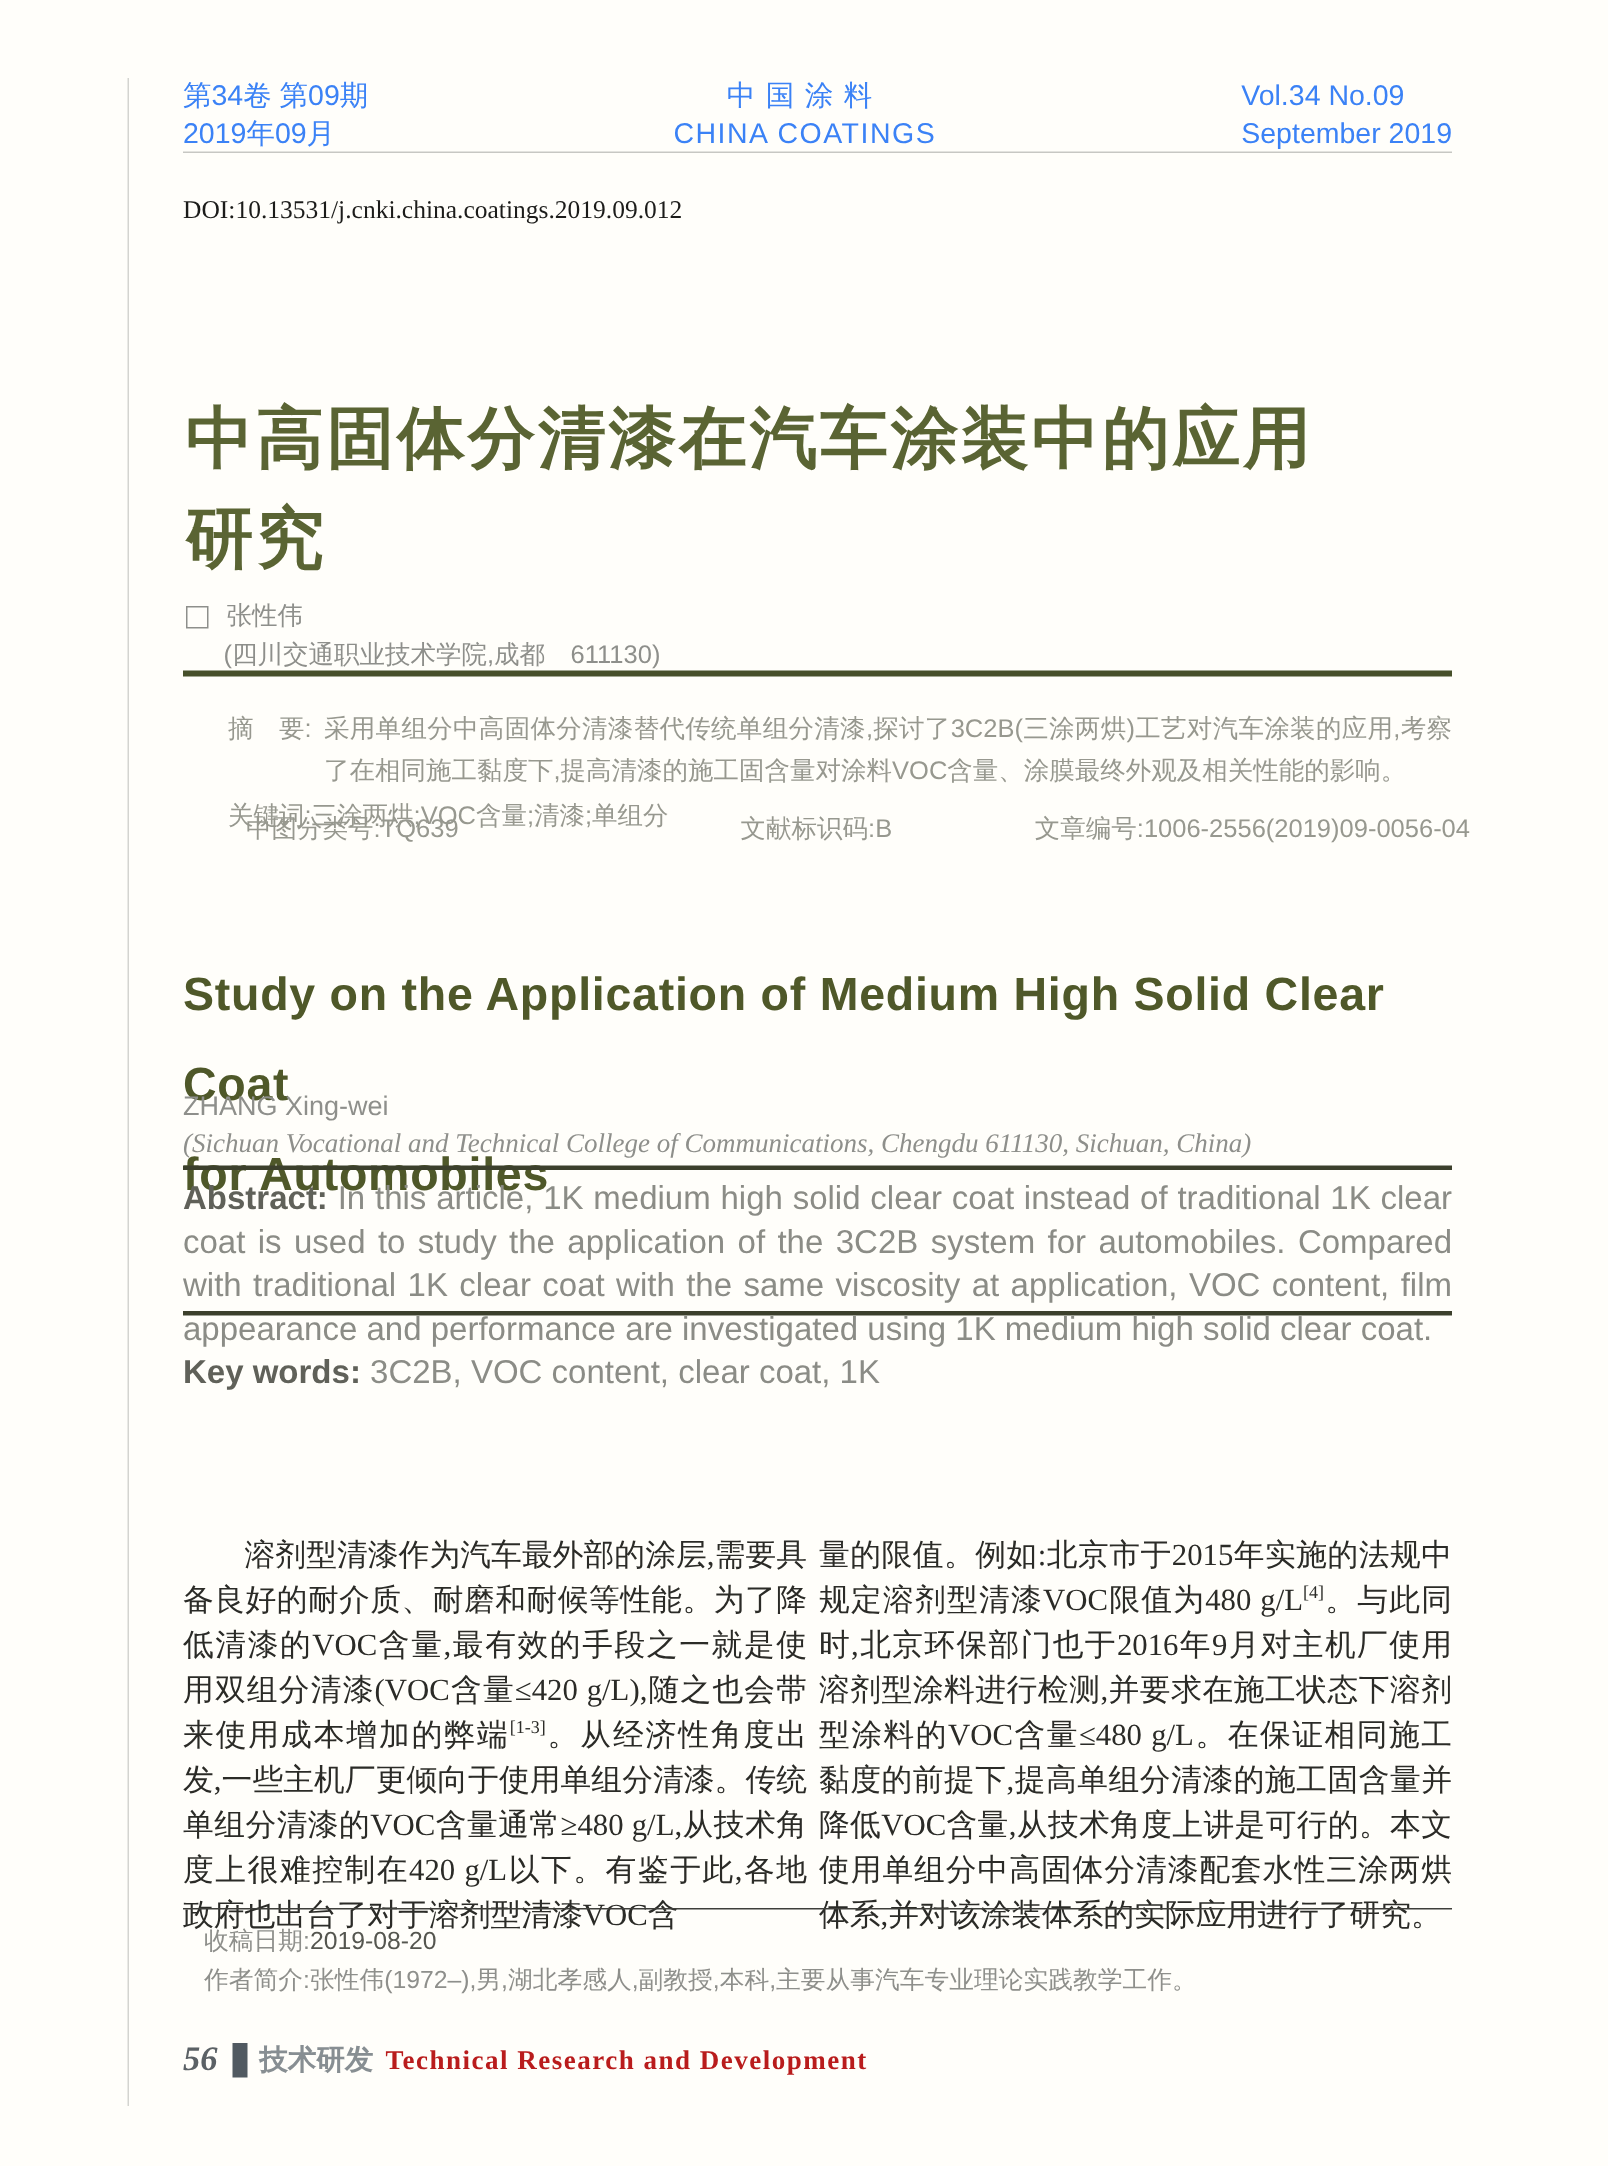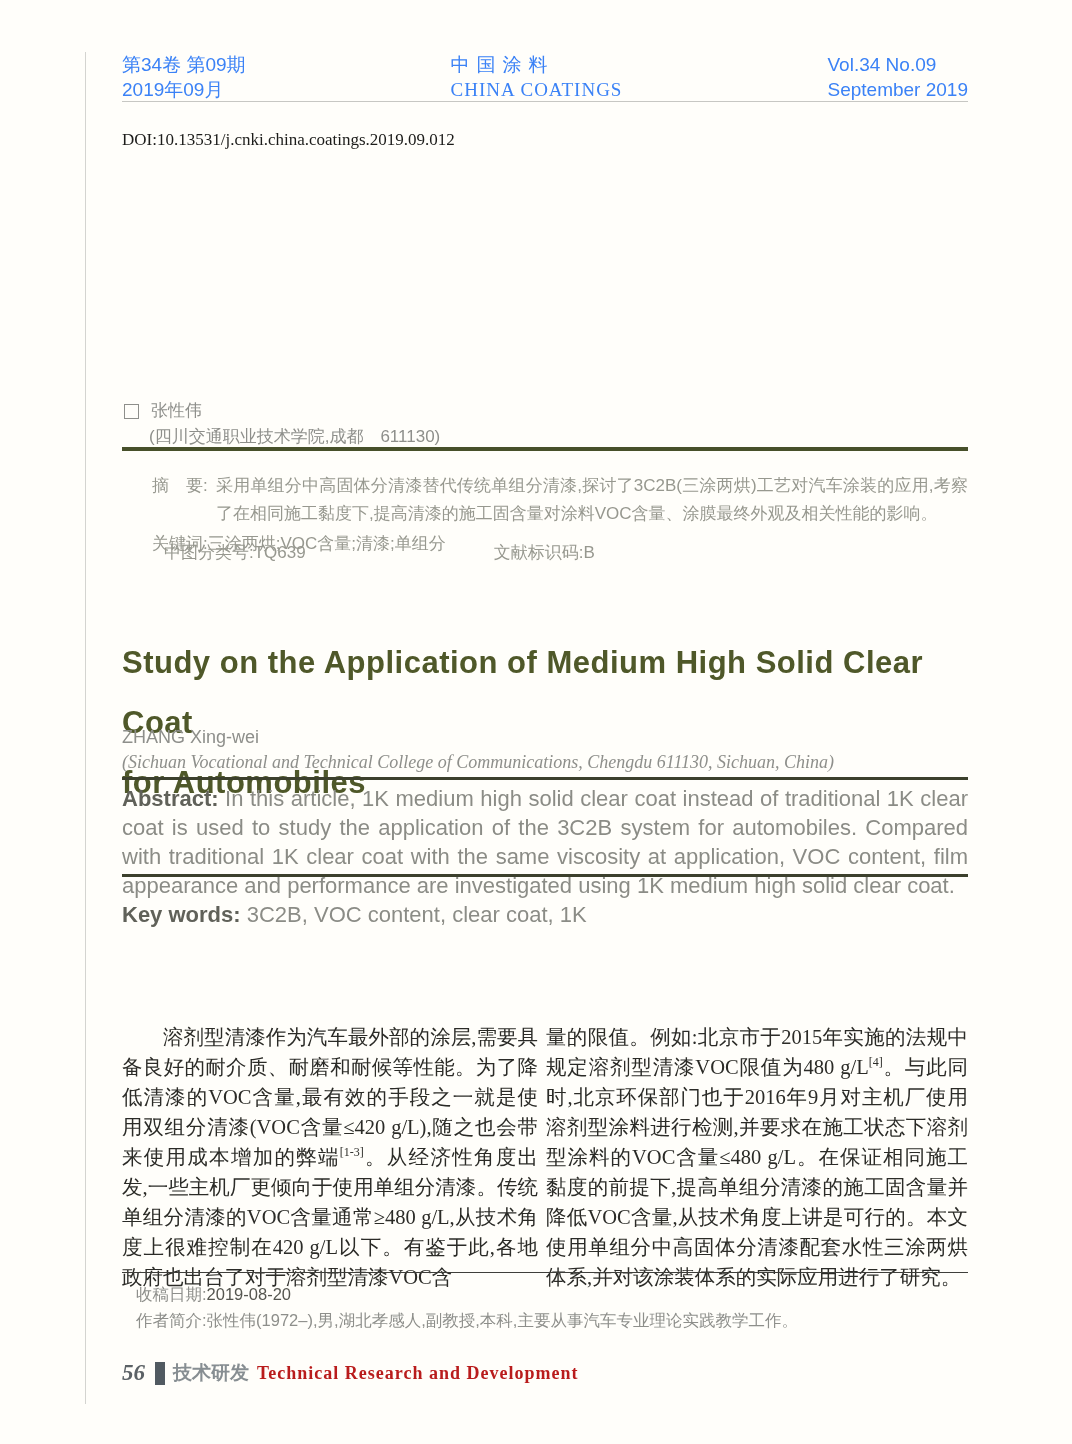--- a/index.html
+++ b/index.html
@@ -7,21 +7,21 @@
     position:relative;
     width:1072px;height:1444px;
     margin:0 auto;
     background:#fffefa;
     font-family:"Liberation Sans",sans-serif;
     overflow:hidden;
   }
   .left-border{position:absolute;left:85px;top:52px;width:1px;height:1352px;background:#d4d4d0;}
   
   .journal-header{position:absolute;left:122px;top:52px;width:846px;display:flex;justify-content:space-between;color:#3b82f6;font-size:19px;line-height:25px;}
-  .jh-center{text-align:left;font-family:Liberation Serif, serif;}
+  .jh-center{text-align:center;}
   .jh-right{}
   .jh-cn{letter-spacing:7px;}
   .jh-en{letter-spacing:1px;}
   .header-rule{position:absolute;left:122px;top:101px;width:846px;height:1px;background:#c7c7c3;}
   .doi-line{position:absolute;left:122px;top:107px;width:846px;font-family:"Liberation Serif",serif;font-size:17px;color:#1c1c1a;margin-top:23px;}
   
   .title-cn{position:absolute;left:124px;top:258px;width:846px;color:#5a6433;font-size:45px;font-weight:bold;line-height:67px;letter-spacing:2px;}
   
   .author-cn{position:absolute;left:124px;top:398px;width:600px;color:#8e8f8b;font-size:17px;line-height:26px;}
   .author-row{display:flex;align-items:center;gap:12px;}
@@ -80,20 +80,24 @@
       <div class="jh-en">CHINA COATINGS</div>
     </div>
     <div class="jh-right">
       <div>Vol.34 No.09</div>
       <div>September 2019</div>
     </div>
   </div>
   <div class="header-rule"></div>
   <div class="doi-line">DOI:10.13531/j.cnki.china.coatings.2019.09.012</div>
 
+  <h1 class="title-cn" style="margin:0;">
+    <div>中高固体分清漆在汽车涂装中的应用</div>
+    <div>研究</div>
+  </h1>
 
   <div class="author-cn">
     <div class="author-row">
       <span class="author-box"></span>
       <span>张性伟</span>
     </div>
     <div class="author-affil">(四川交通职业技术学院,成都　611130)</div>
   </div>
   <div class="olive-rule"></div>
 
@@ -106,20 +110,23 @@
       <span>关键词:</span><span>三涂两烘;VOC含量;清漆;单组分</span>
     </div>
   </div>
 
   <div class="meta-row">
     <div>
       <span>中图分类号:</span><span>TQ639</span>
     </div>
     <div class="meta-item2">
       <span>文献标识码:</span><span>B</span>
+    </div>
+    <div class="meta-item3">
+      <span>文章编号:</span><span>1006-2556(2019)09-0056-04</span>
     </div>
   </div>
 
   <h2 class="title-en" style="margin:0;">
     <div>Study on the Application of Medium High Solid Clear Coat</div>
     <div>for Automobiles</div>
   </h2>
   <div class="author-en">ZHANG Xing-wei</div>
   <div class="affil-en">(Sichuan Vocational and Technical College of Communications, Chengdu 611130, Sichuan, China)</div>
 

